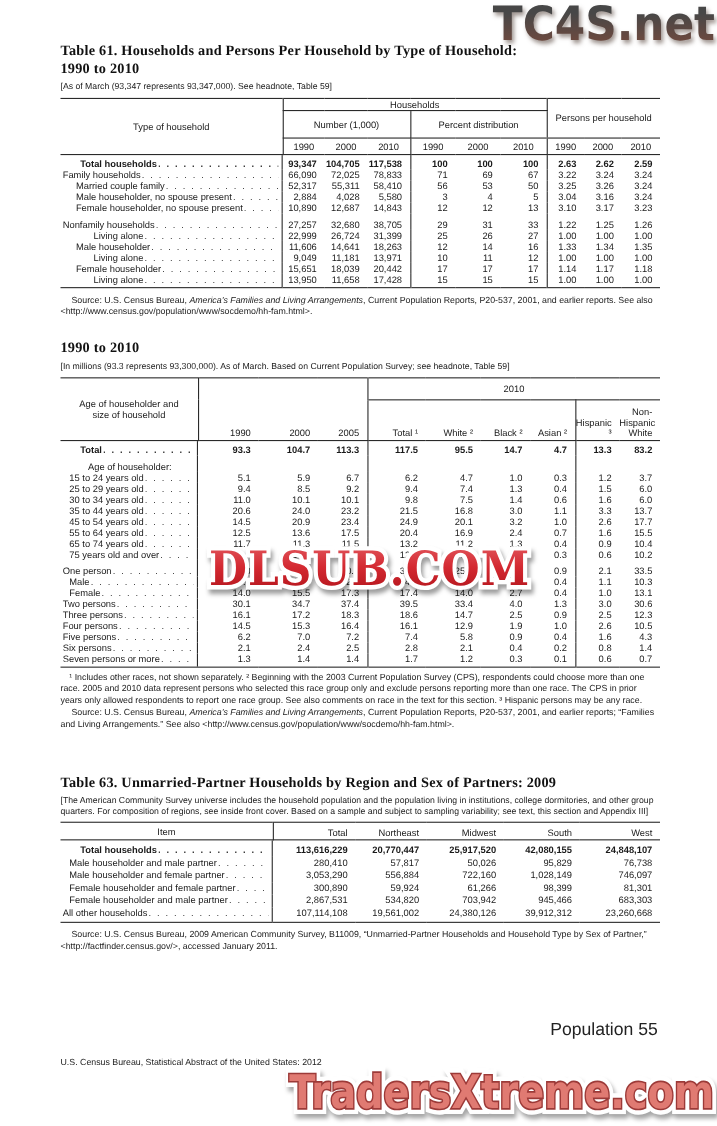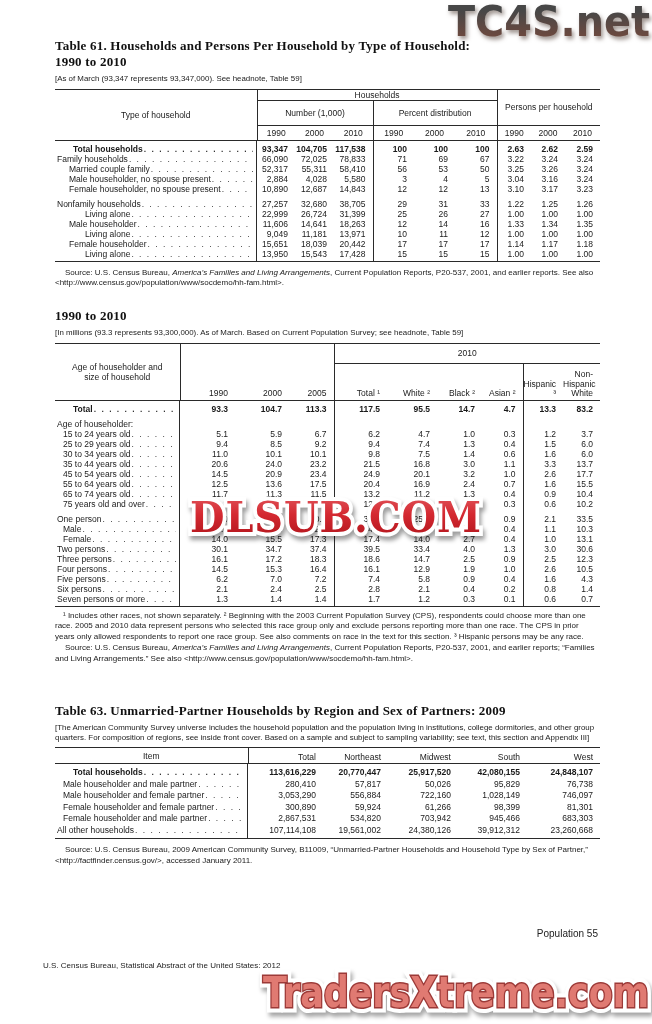--- a/index.html
+++ b/index.html
@@ -22,29 +22,29 @@
   tbody td{line-height:10px;vertical-align:bottom;}
   td.num{text-align:right;padding-right:7px;white-space:nowrap;}
   td.stub{display:flex;align-items:baseline;overflow:hidden;}
   .lbl{white-space:nowrap;}
   .leader{flex:1;overflow:hidden;white-space:nowrap;letter-spacing:1.5px;color:#333;margin:0 3px 0 1px;}
   .leader::before{content:". . . . . . . . . . . . . . . . . . . . . . . . . . . . . . . . . . . . . . . . . . . . . . . .";}
   tr.b td{font-weight:bold;justify-content:center;}
   tr.sp td{padding-top:5px;}
   tbody tr:first-child td{padding-top:3px;}
   tbody tr:last-child td{padding-bottom:2px;}
-  .i0{padding-left:2px;}.i1{padding-left:8px;}.i2{padding-left:14px;}.i3{padding-left:18px;}.i4{padding-left:30px;}
+  .i0{padding-left:2px;justify-content:center;}.i1{padding-left:8px;}.i2{padding-left:14px;}.i3{padding-left:18px;}.i4{padding-left:30px;}
   #t61 tbody td:nth-child(1),#t61 tbody td:nth-child(4),#t61 tbody td:nth-child(7){border-right:1px solid #2a2a2a;}
   #t62 tbody td:nth-child(1),#t62 tbody td:nth-child(4),#t62 tbody td:nth-child(8){border-right:1px solid #2a2a2a;}
   #t63 tbody td:nth-child(1){border-right:1px solid #2a2a2a;}
   #t63 tbody td{line-height:11.5px;}
   .source{font-size:8px;line-height:10.5px;margin-top:6px;text-indent:10px;}
   .footnote{font-size:8px;line-height:10.5px;margin-top:4px;text-indent:8px;}
-  .footer-right{position:absolute;top:928px;right:54px;font-size:10px;color:#222;}
-  .footer-left{position:absolute;top:961px;left:43px;font-size:8px;color:#222;}
+  .footer-right{position:absolute;top:928px;right:54px;font-size:16px;color:#222;}
+  .footer-left{position:absolute;top:961px;left:55px;font-size:8px;color:#222;}
   .wm{position:absolute;pointer-events:none;}
   .wm-top{top:-4px;right:-2px;filter:drop-shadow(2px 3px 2px rgba(60,40,30,.5));}
   .wm-mid{top:487px;left:180px;filter:drop-shadow(2px 4px 2px rgba(0,0,0,.38));}
   .wm-bot{top:963px;left:260px;filter:drop-shadow(2px 4px 2px rgba(0,0,0,.35));}
 </style>
 </head>
 <body>
 
 <div class="page">
 
@@ -239,21 +239,21 @@
             <td class="num">1.14</td>
             <td class="num">1.17</td>
             <td class="num">1.18</td>
           </tr>
           <tr>
             <td class="stub i4">
               <span class="lbl">Living alone</span>
               <span class="leader"></span>
             </td>
             <td class="num">13,950</td>
-            <td class="num">15,543</td>
+            <td class="num">11,658</td>
             <td class="num">17,428</td>
             <td class="num">15</td>
             <td class="num">15</td>
             <td class="num">15</td>
             <td class="num">1.00</td>
             <td class="num">1.00</td>
             <td class="num">1.00</td>
           </tr>
         </tbody>
     </table>

